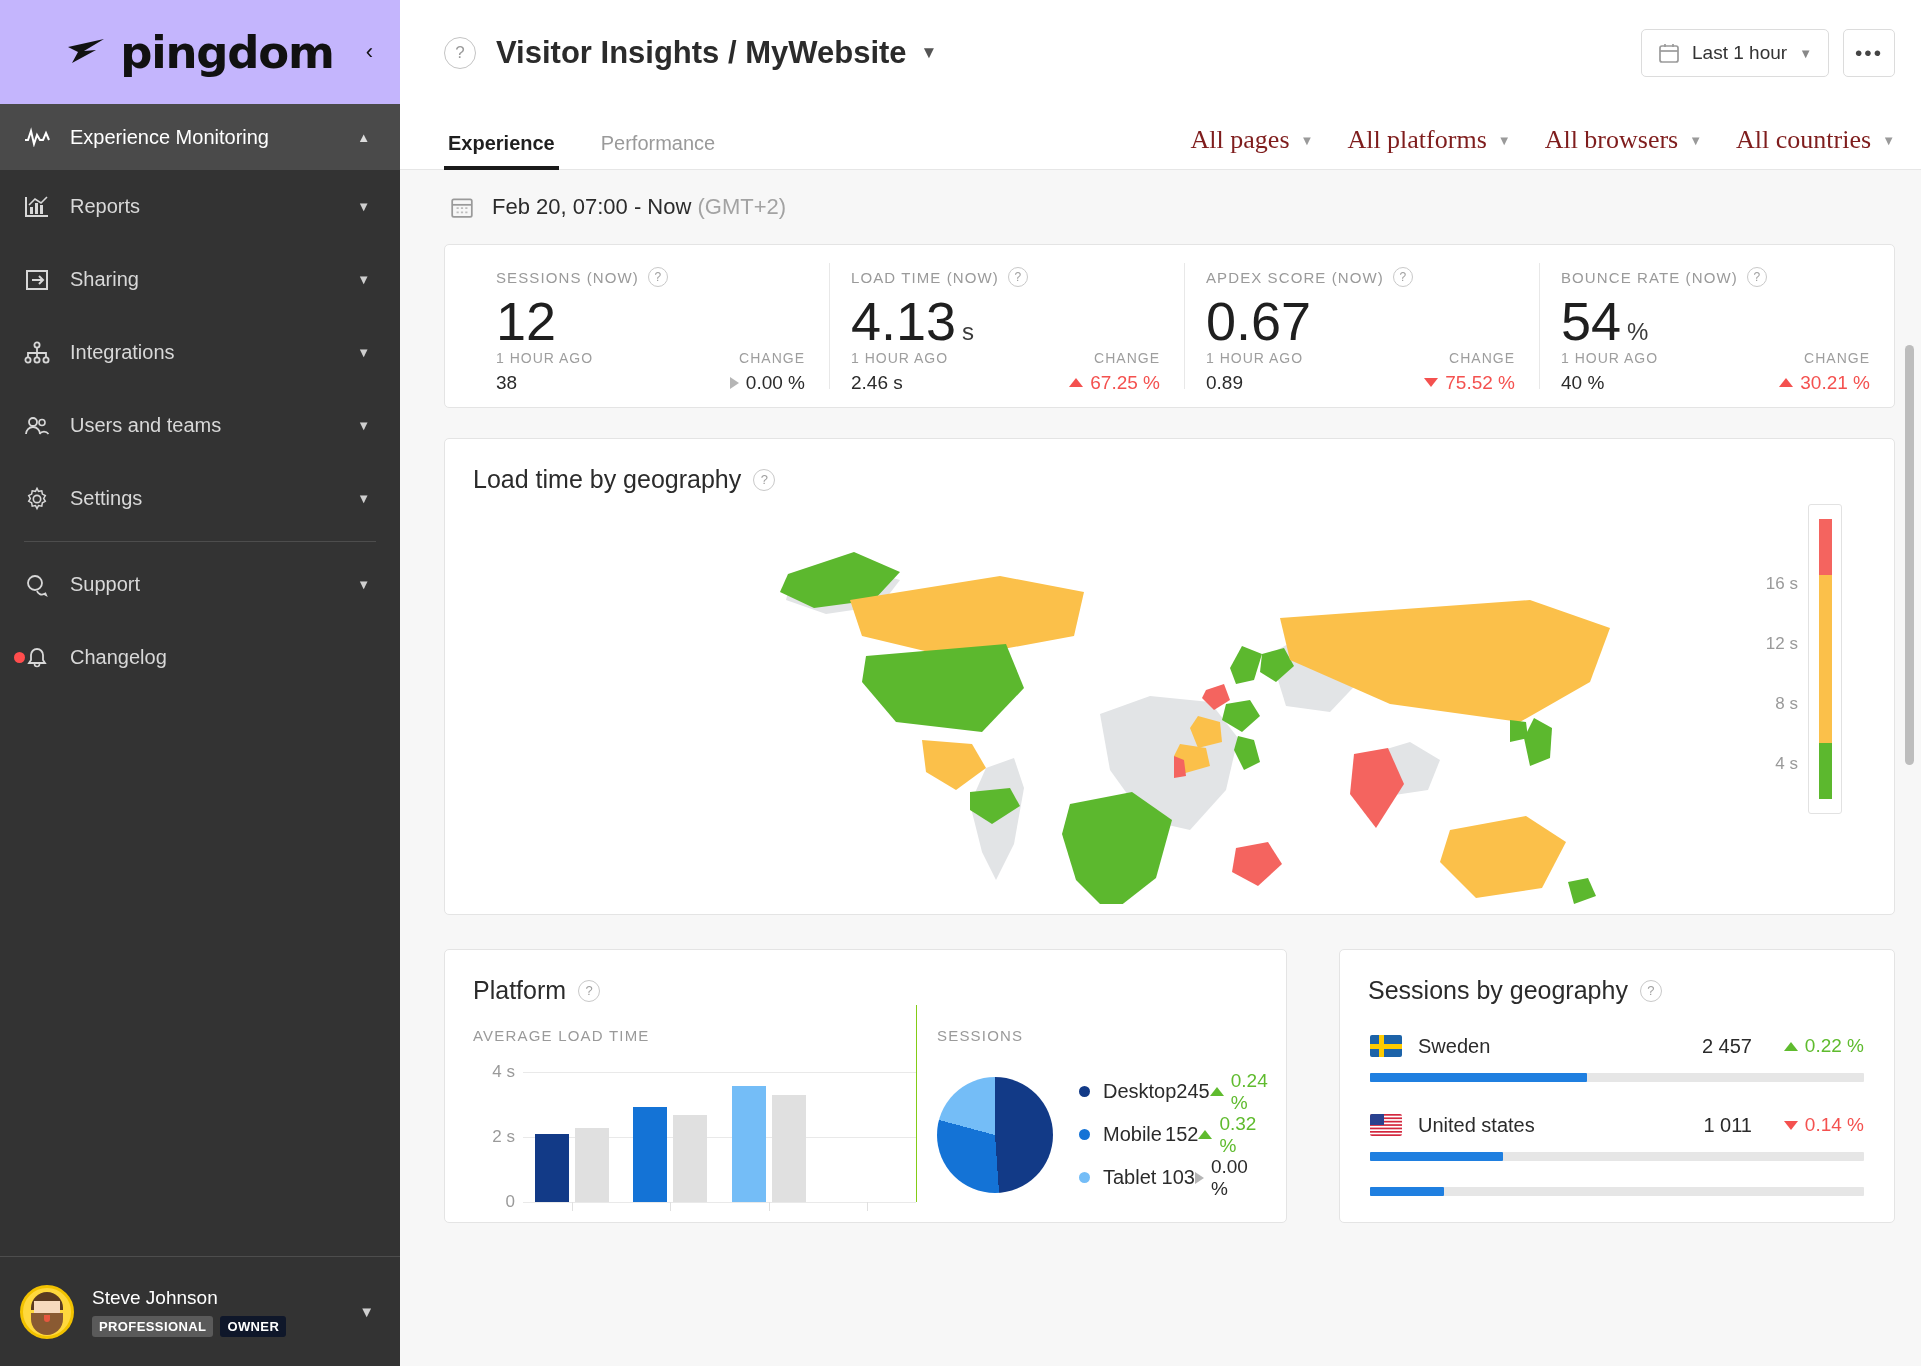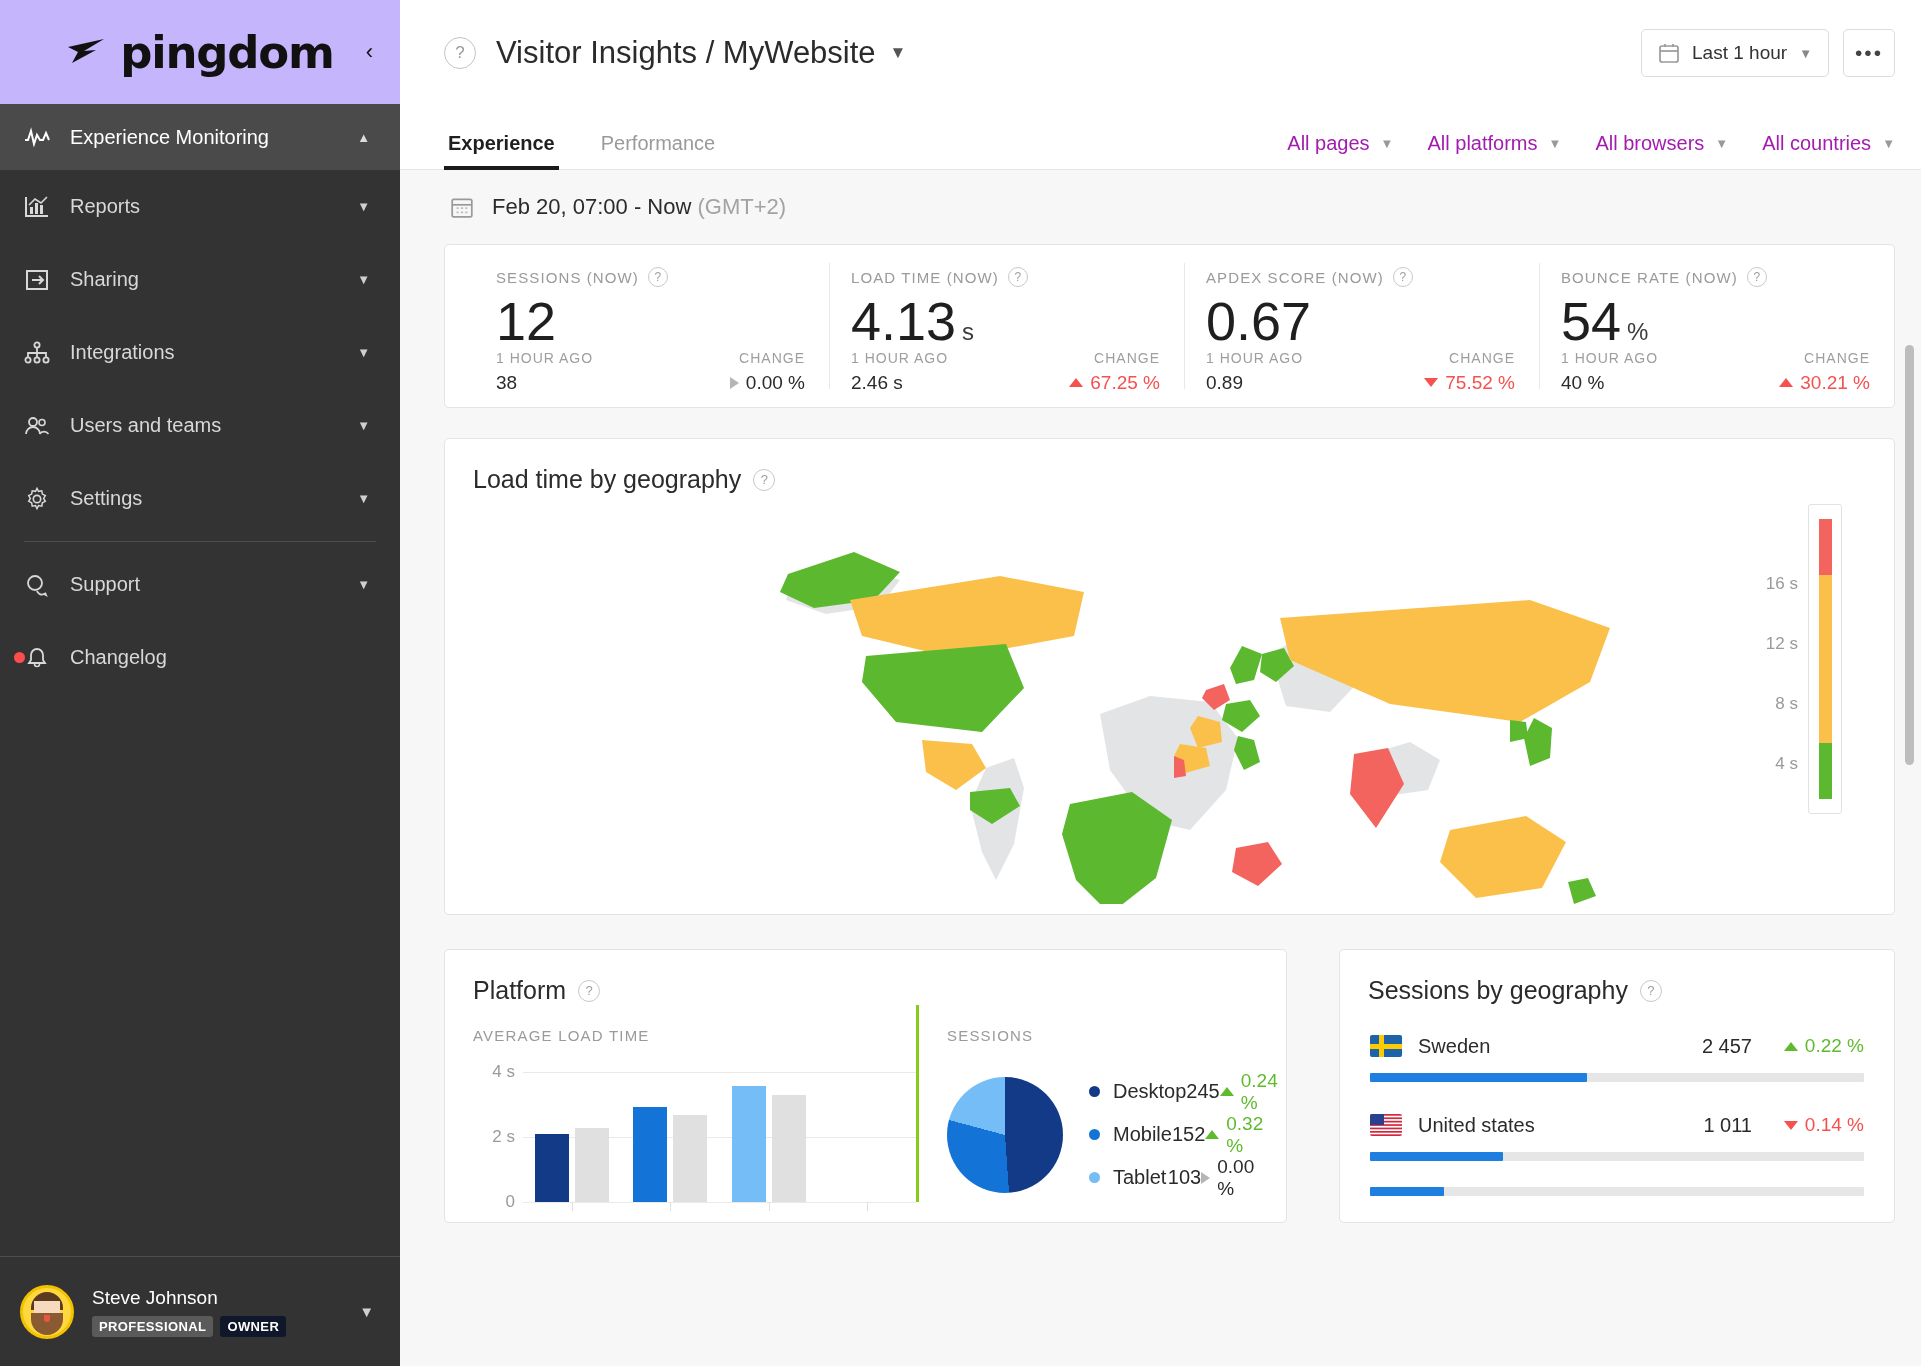--- a/index.html
+++ b/index.html
@@ -101,21 +101,21 @@
     height: 106px; display: flex; align-items: center;
     padding: 0 26px 0 44px; flex: 0 0 106px;
   }
   .help-circle {
     width: 32px; height: 32px; border-radius: 50%;
     border: 1.6px solid #c4c4c4; color: #9a9a9a;
     display: flex; align-items: center; justify-content: center;
     font-size: 17px; flex: 0 0 32px; cursor: pointer;
   }
   .page-title {
-    font-size: 31px; color: #2b2b2b; margin-left: 20px; font-weight: 400;
+    font-size: 31px; color: #2b2b2b; margin-left: 20px; font-weight: 700;
   }
   .title-chev { font-size: 17px; color: #555; margin-left: 14px; cursor: pointer; }
   .topbar-right { margin-left: auto; display: flex; align-items: center; gap: 14px; }
   .daterange-btn {
     height: 48px; border: 1px solid #dcdcdc; border-radius: 5px;
     display: flex; align-items: center; gap: 12px; padding: 0 16px;
     background: #fff; cursor: pointer;
   }
   .daterange-btn .lbl { font-size: 19px; color: #333; }
   .daterange-btn .chev { font-size: 13px; color: #888; }
@@ -134,21 +134,21 @@
     font-size: 20px; padding: 0 4px 14px; margin-right: 38px;
     color: #9a9a9a; cursor: pointer; position: relative;
   }
   .tab.active { color: #1f1f1f; font-weight: 700; }
   .tab.active::after {
     content:''; position:absolute; left:0; right:0; bottom:-1px;
     height:4px; background:#1a1a1a;
   }
   .filters { margin-left: auto; display: flex; align-items: center; gap: 34px; padding-bottom: 14px; }
   .filter { display: flex; align-items: center; gap: 11px; cursor: pointer; }
-  .filter .lbl { font-size: 20px; color: #a21caf; }
+  .filter .lbl { font-size: 26px; color: #7f1d1d; font-family: Liberation Serif, serif; }
   .filter .chev { font-size: 13px; color: #9a9a9a; }
 
   .content {
     flex: 1; background: #f7f7f7; overflow: hidden; position: relative;
     padding: 0 26px 0 44px;
   }
   .range-row {
     display: flex; align-items: center; gap: 18px;
     height: 74px; padding-left: 6px;
   }
@@ -211,21 +211,21 @@
   .legend-seg { width: 100%; }
   .legend-ticks { position: absolute; right: 96px; top: 10px; height: 310px; width: 120px; }
   .legend-tick { position: absolute; right: 0; font-size: 17px; color: #9a9a9a; }
 
   .bottom-row { display: flex; gap: 52px; margin-top: 34px; }
   .platform-panel { flex: 1 1 auto; min-width: 0; }
   .geo-panel { flex: 0 0 556px; }
 
   .platform-body { display: flex; padding: 0 0 0 0; }
   .plat-left { flex: 1 1 56%; padding: 22px 0 0 28px; min-width: 0; }
-  .plat-right { flex: 1 1 44%; padding: 22px 24px 0 28px; border-left: 3px solid #84cc16; min-width: 0; }
+  .plat-right { flex: 1 1 44%; padding: 22px 24px 0 20px; border-left: 1px solid #84cc16; min-width: 0; }
   .sub-label { font-size: 15px; letter-spacing: 1.2px; color: #9a9a9a; text-transform: uppercase; }
 
   .barchart { margin-top: 28px; position: relative; height: 130px; display: flex; }
   .bc-axis { width: 50px; position: relative; flex: 0 0 50px; }
   .bc-axis span { position: absolute; right: 8px; font-size: 17px; color: #9a9a9a; transform: translateY(-50%); }
   .bc-plot { flex: 1; position: relative; border-left: 0; }
   .gridline { position: absolute; left: 0; right: 0; height: 1px; background: #e9e9e9; }
   .bc-groups { position: absolute; left: 0; right: 0; bottom: 0; top: 0; display: flex; }
   .bc-group { flex: 1; display: flex; align-items: flex-end; justify-content: center; gap: 6px; position: relative; }
   .bc-group::after { content:''; position:absolute; bottom:-9px; left:50%; width:1px; height:9px; background:#e0e0e0; }

